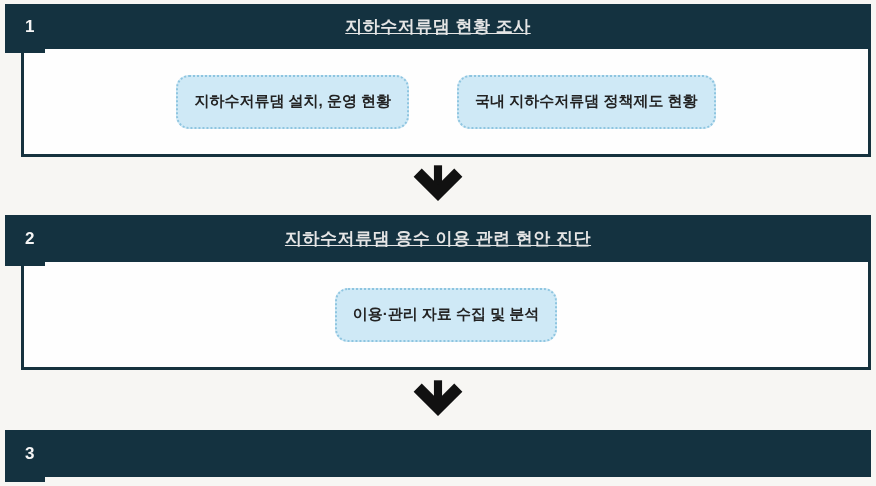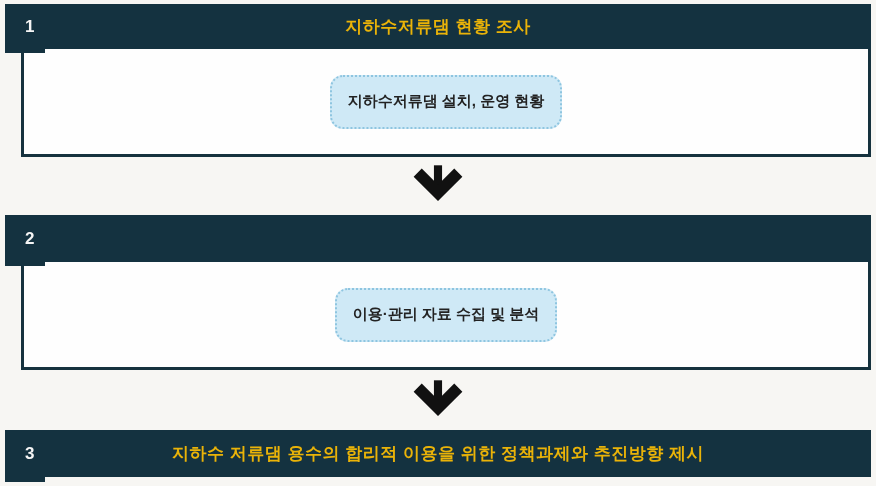--- a/index.html
+++ b/index.html
@@ -35,24 +35,25 @@
     height: 100%;
     display: flex;
     align-items: center;
     color: #f5f5f5;
     font-weight: bold;
     font-size: 17px;
   }
   .step-title {
     flex: 1;
     text-align: center;
-    color: #eab308;
+    color: #e5e5e5;
     font-weight: bold;
     font-size: 17px;
     letter-spacing: 0.5px;
+    text-decoration: underline;
   }
   .header-notch {
     position: absolute;
     left: 0;
     top: 100%;
     width: 40px;
     height: 4px;
     background: #143240;
     z-index: 2;
   }
@@ -114,48 +115,49 @@
 <div class="canvas">
 
   <section class="step" id="step-1">
     <header class="step-header">
       <span class="step-number">1</span>
       <span class="step-title">지하수저류댐 현황 조사</span>
       <span class="header-notch"></span>
     </header>
     <div class="step-body">
       <div class="pill pill-wide">지하수저류댐 설치, 운영 현황</div>
+      <div class="pill pill-wide">국내 지하수저류댐 정책제도 현황</div>
     </div>
   </section>
 
   <div class="arrow" id="arrow-1">
     <svg width="52" height="40" viewBox="0 0 64 46" xmlns="http://www.w3.org/2000/svg">
       <rect x="27" y="0" width="10" height="25" fill="#111111"></rect>
       <polygon points="2,14 12,4 32,24 52,4 62,14 32,44" fill="#111111"></polygon>
     </svg>
   </div>
 
   <section class="step" id="step-2">
     <header class="step-header">
       <span class="step-number">2</span>
+      <span class="step-title">지하수저류댐 용수 이용 관련 현안 진단</span>
       <span class="header-notch"></span>
     </header>
     <div class="step-body">
       <div class="pill pill-mid">이용·관리 자료 수집 및 분석</div>
     </div>
   </section>
 
   <div class="arrow" id="arrow-2">
     <svg width="52" height="40" viewBox="0 0 64 46" xmlns="http://www.w3.org/2000/svg">
       <rect x="27" y="0" width="10" height="25" fill="#111111"></rect>
       <polygon points="2,14 12,4 32,24 52,4 62,14 32,44" fill="#111111"></polygon>
     </svg>
   </div>
 
   <section class="step" id="step-3">
     <header class="step-header">
       <span class="step-number">3</span>
-      <span class="step-title">지하수 저류댐 용수의 합리적 이용을 위한 정책과제와 추진방향 제시</span>
       <span class="header-notch"></span>
     </header>
   </section>
 
 </div>
 
 </body></html>

